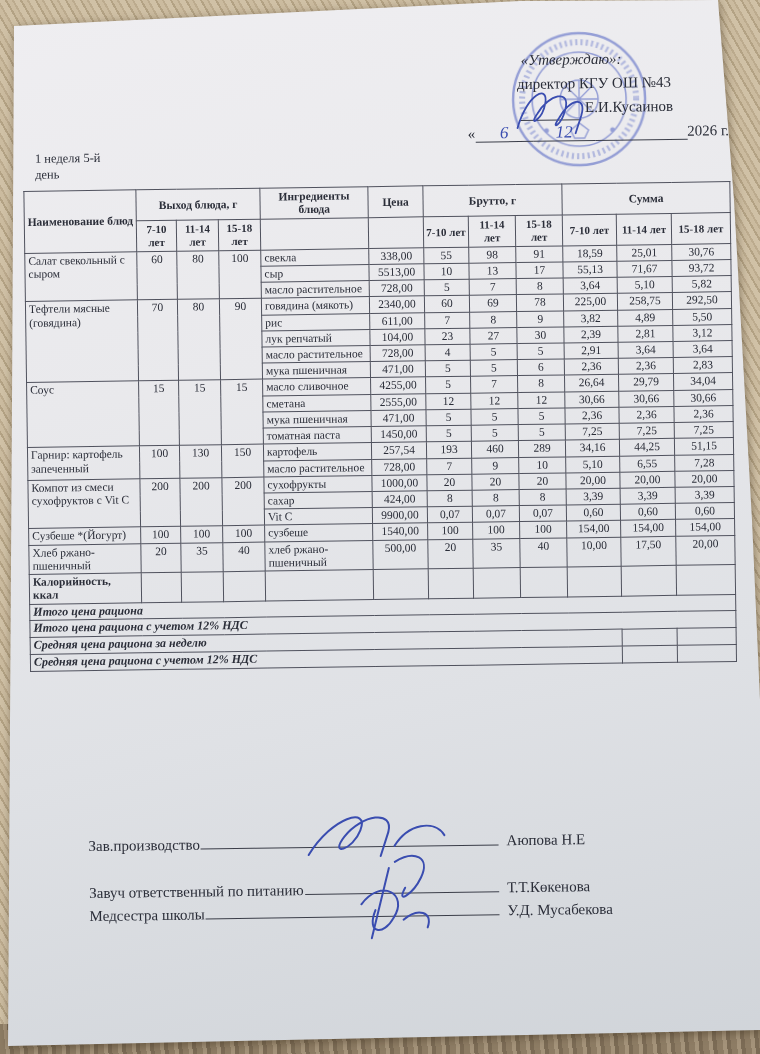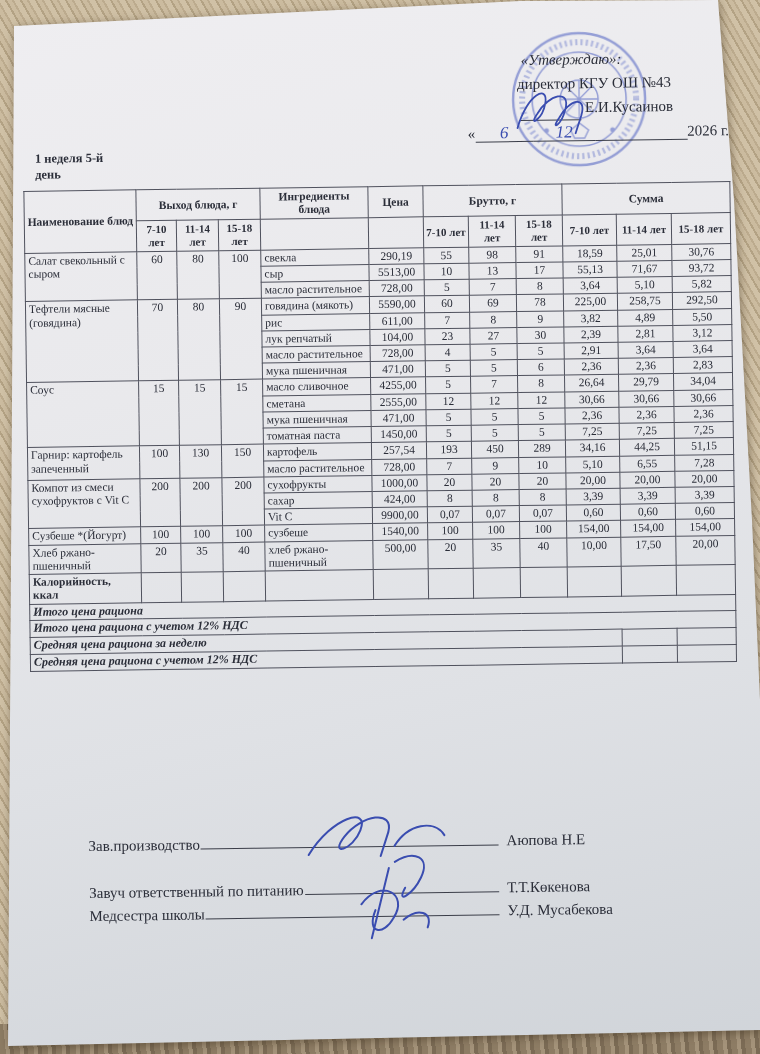--- a/index.html
+++ b/index.html
@@ -24,21 +24,21 @@
   .approval{position:absolute;left:455px;top:50px;width:300px;font-size:15px;line-height:1.6;}
   .appr-l1{margin-left:72px;font-style:italic;}
   .appr-l2{margin-left:68px;}
   .appr-l3{margin-left:70px;}
   .u-short{display:inline-block;width:62px;border-bottom:1px solid #3b3e49;}
   .appr-l4{margin-left:18px;}
   .u-seg{display:inline-block;border-bottom:1px solid #3b3e49;text-align:center;color:var(--ink);font-style:italic;font-size:17px;line-height:1;}
   .stamp{position:absolute;left:516px;top:33px;opacity:.55;filter:blur(.4px);}
   .squiggle{position:absolute;}
 
-  .doc-label{position:absolute;left:40px;top:146px;font-size:12.5px;font-weight:700;line-height:1.3;}
+  .doc-label{position:absolute;left:40px;top:146px;font-size:12.5px;font-weight:400;line-height:1.3;}
 
   
   .menu-table{position:absolute;left:28px;top:186px;border-collapse:collapse;table-layout:fixed;width:706px;font-size:11.5px;}
   .menu-table th,.menu-table td{border:1px solid #50525e;padding:1px 3px;line-height:1.15;vertical-align:top;overflow:hidden;}
   .menu-table th{font-weight:bold;text-align:center;vertical-align:middle;padding:2px 2px;}
   .menu-table th.age{font-size:11px;}
   .c-dish{text-align:left;}
   .c-port,.c-num{text-align:center;}
   .c-ing{text-align:left;}
   .bold{font-weight:bold;}
@@ -128,21 +128,21 @@
                 <th class="age">15-18 лет</th>
               </tr>
           </thead>
           <tbody id="menu-tbody">
               <tr>
                 <td class="c-dish" rowspan="3">Салат свекольный с сыром</td>
                 <td class="c-port" rowspan="3">60</td>
                 <td class="c-port" rowspan="3">80</td>
                 <td class="c-port" rowspan="3">100</td>
                 <td class="c-ing">свекла</td>
-                <td class="c-num">290,19</td>
+                <td class="c-num">338,00</td>
                 <td class="c-num">55</td>
                 <td class="c-num">98</td>
                 <td class="c-num">91</td>
                 <td class="c-num">18,59</td>
                 <td class="c-num">25,01</td>
                 <td class="c-num">30,76</td>
               </tr>
               <tr>
                 <td class="c-ing">сыр</td>
                 <td class="c-num">5513,00</td>
@@ -162,21 +162,21 @@
                 <td class="c-num">3,64</td>
                 <td class="c-num">5,10</td>
                 <td class="c-num">5,82</td>
               </tr>
               <tr>
                 <td class="c-dish" rowspan="5">Тефтели мясные (говядина)</td>
                 <td class="c-port" rowspan="5">70</td>
                 <td class="c-port" rowspan="5">80</td>
                 <td class="c-port" rowspan="5">90</td>
                 <td class="c-ing">говядина (мякоть)</td>
-                <td class="c-num">5590,00</td>
+                <td class="c-num">2340,00</td>
                 <td class="c-num">60</td>
                 <td class="c-num">69</td>
                 <td class="c-num">78</td>
                 <td class="c-num">225,00</td>
                 <td class="c-num">258,75</td>
                 <td class="c-num">292,50</td>
               </tr>
               <tr>
                 <td class="c-ing">рис</td>
                 <td class="c-num">611,00</td>
@@ -262,21 +262,21 @@
                 <td class="c-num">7,25</td>
               </tr>
               <tr>
                 <td class="c-dish" rowspan="2">Гарнир: картофель запеченный</td>
                 <td class="c-port" rowspan="2">100</td>
                 <td class="c-port" rowspan="2">130</td>
                 <td class="c-port" rowspan="2">150</td>
                 <td class="c-ing">картофель</td>
                 <td class="c-num">257,54</td>
                 <td class="c-num">193</td>
-                <td class="c-num">450</td>
+                <td class="c-num">460</td>
                 <td class="c-num">289</td>
                 <td class="c-num">34,16</td>
                 <td class="c-num">44,25</td>
                 <td class="c-num">51,15</td>
               </tr>
               <tr>
                 <td class="c-ing">масло растительное</td>
                 <td class="c-num">728,00</td>
                 <td class="c-num">7</td>
                 <td class="c-num">9</td>

